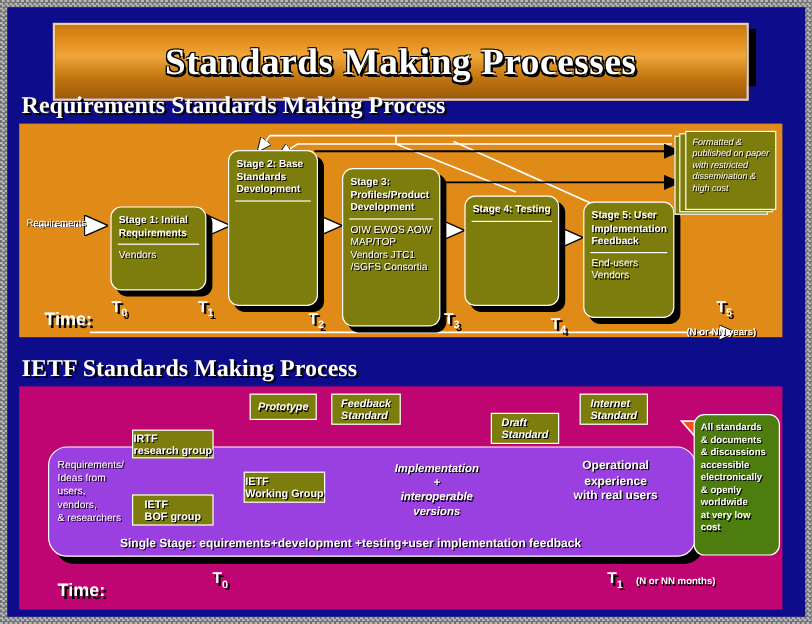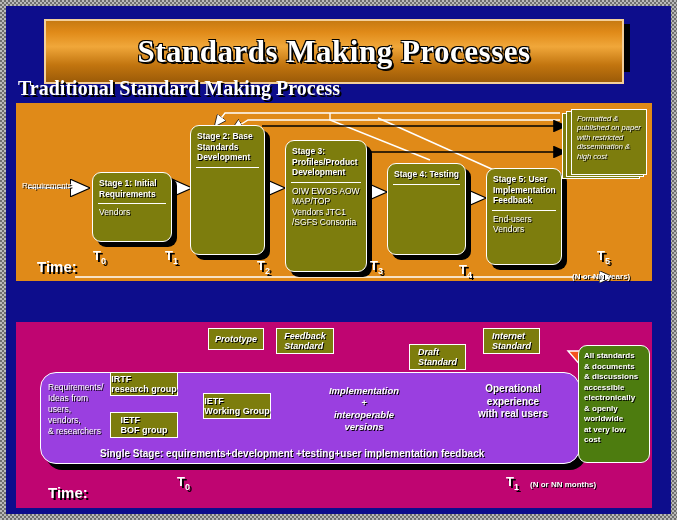--- a/index.html
+++ b/index.html
@@ -80,21 +80,21 @@
 
 <div id="slide">
   <div id="frame"></div>
   <div id="inner"></div>
 
   <div id="title-shadow"></div>
   <div id="title-banner">
     <span>Standards Making Processes</span>
   </div>
 
-  <div class="section-head" id="head1">Traditional Standard Making Process</div>
+  <div class="section-head" id="head1">Requirements Standards Making Process</div>
 
   <div id="panel-trad"></div>
 
   <svg width="677" height="520">
     <defs>
       <marker id="wArrow" markerWidth="9" markerHeight="8" refX="8" refY="4" orient="auto">
         <path d="M0,0 L9,4 L0,8 z" fill="#ffffff" stroke="#000" stroke-width="0.5"></path>
       </marker>
       <marker id="kArrow" markerWidth="9" markerHeight="8" refX="8" refY="4" orient="auto">
         <path d="M0,0 L9,4 L0,8 z" fill="#000000"></path>
@@ -215,40 +215,41 @@
   <div class="abs tmark" style="left:257px;top:258px;">
     <span>T</span><sub>2</sub></div>
   <div class="abs tmark" style="left:370px;top:258px;">
     <span>T</span><sub>3</sub></div>
   <div class="abs tmark" style="left:459px;top:262px;">
     <span>T</span><sub>4</sub></div>
   <div class="abs tmark" style="left:597px;top:248px;">
     <span>T</span><sub>5</sub></div>
   <div class="abs tnote" style="left:572px;top:272px;text-decoration:none;">(N or NN years)</div>
 
+  <div class="section-head" id="head2">IETF Standards Making Process</div>
 
   <div id="panel-ietf"></div>
 
   <div class="abs olive-lbl ital" style="left:208px;top:328px;width:56px;height:22px;">Prototype</div>
   <div class="abs olive-lbl ital" style="left:276px;top:328px;width:58px;height:26px;white-space:pre-line;">Feedback
 Standard</div>
   <div class="abs olive-lbl ital" style="left:409px;top:344px;width:57px;height:26px;white-space:pre-line;">Draft
 Standard</div>
   <div class="abs olive-lbl ital" style="left:483px;top:328px;width:57px;height:26px;white-space:pre-line;">Internet
 Standard</div>
 
   <div class="abs" id="purple-box"></div>
 
   <div class="txt" style="left:48px;top:382px;font-size:8.5px;line-height:11px;">Requirements/
 Ideas from
 users,
 vendors,
 &amp; researchers</div>
 
-  <div class="abs olive-lbl" style="left:110px;top:372px;width:68px;height:24px;white-space:pre-line;">IRTF
+  <div class="abs olive-lbl" style="left:110px;top:358px;width:68px;height:24px;white-space:pre-line;">IRTF
 research group</div>
   <div class="abs olive-lbl" style="left:110px;top:412px;width:68px;height:26px;white-space:pre-line;">IETF
 BOF group</div>
 
   <div class="abs olive-lbl" style="left:203px;top:393px;width:68px;height:26px;white-space:pre-line;">IETF
 Working Group</div>
 
   <div class="txt" style="left:318px;top:385px;width:92px;font-size:9.5px;line-height:12px;
        font-style:italic;font-weight:bold;text-align:center;">Implementation
 +

